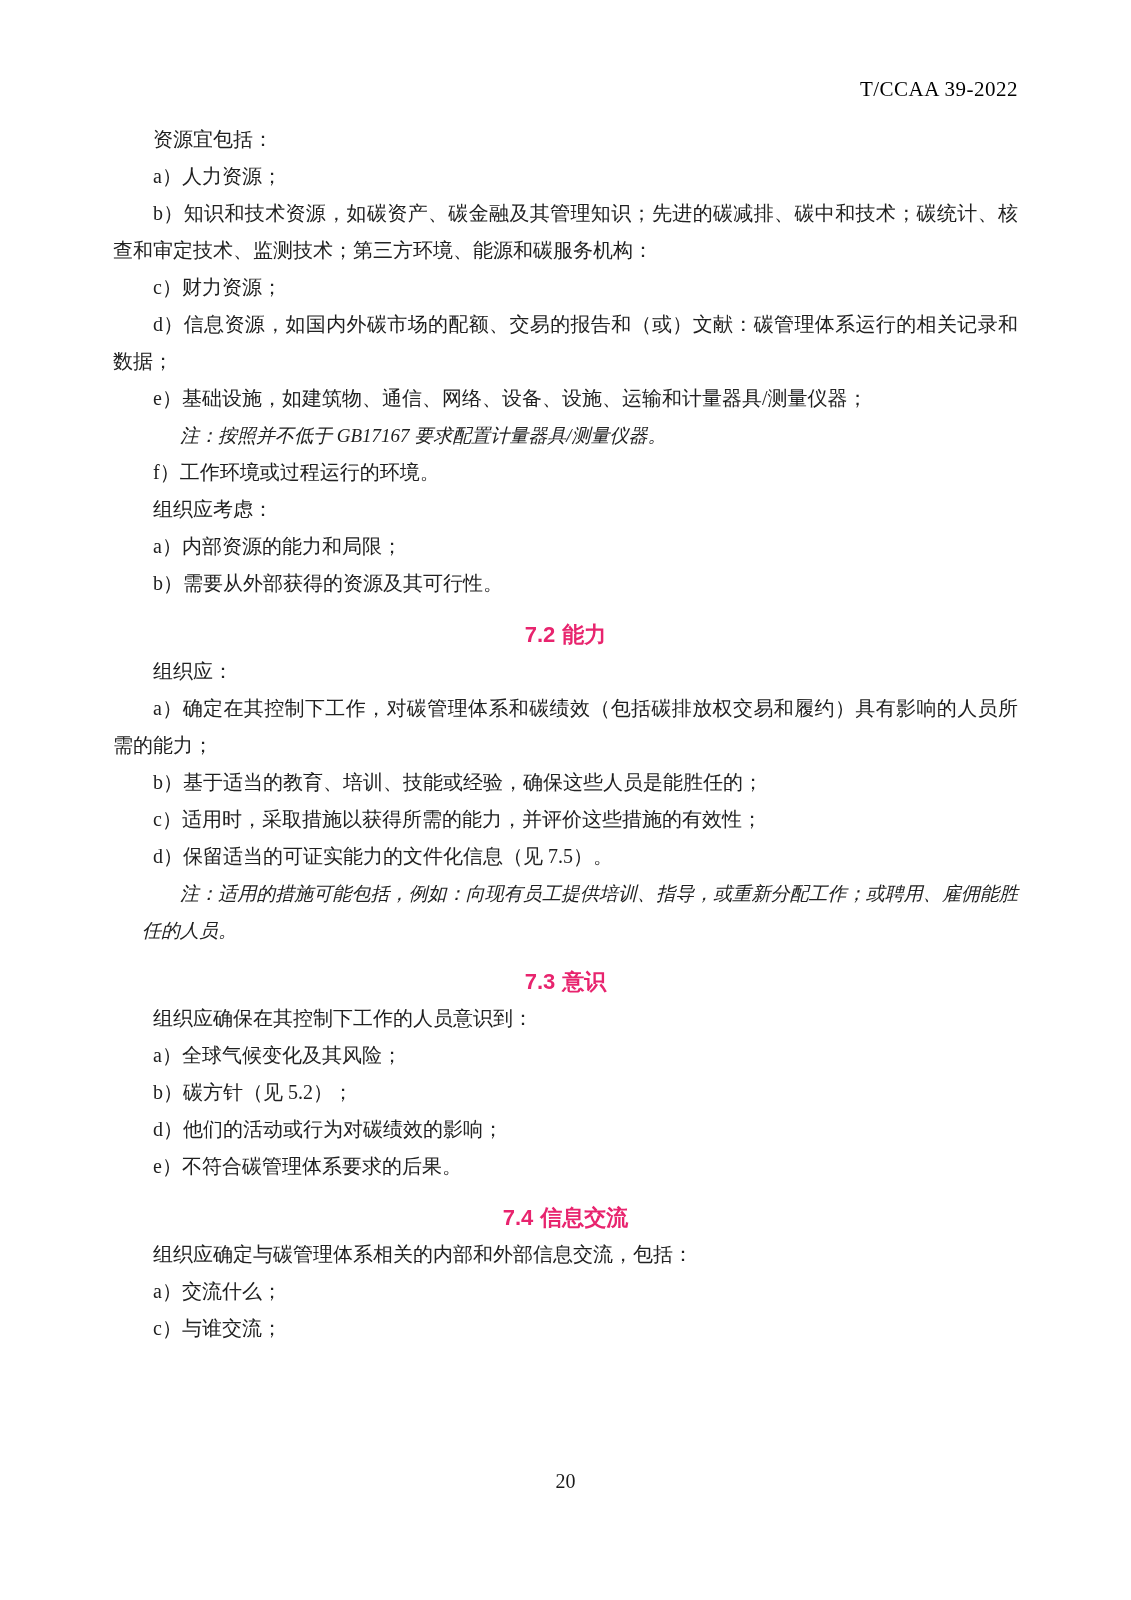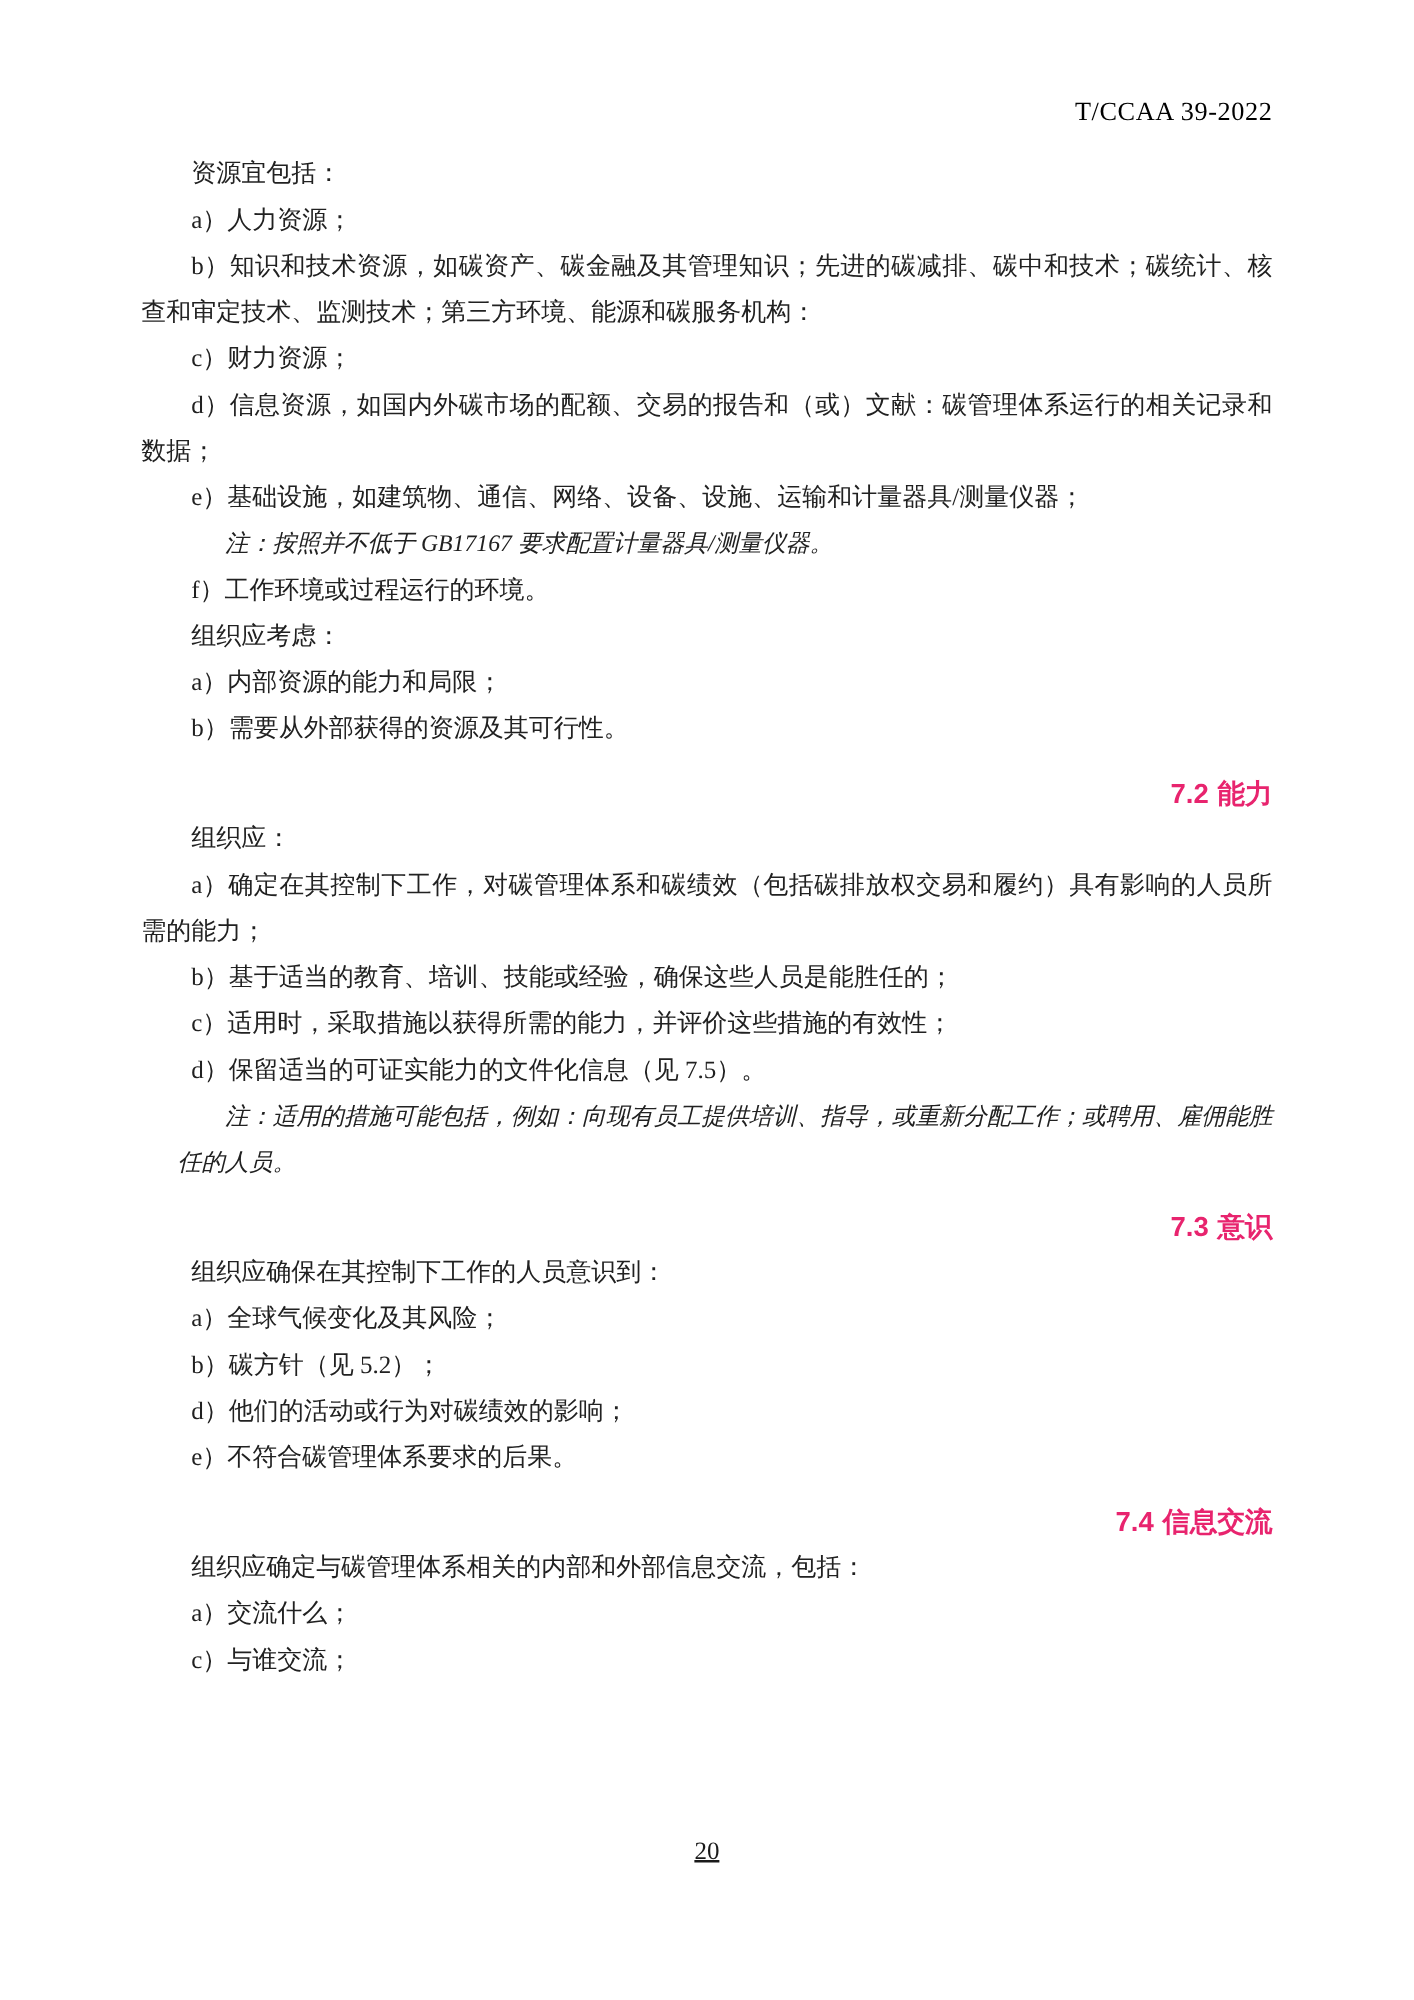--- a/index.html
+++ b/index.html
@@ -42,31 +42,30 @@
     margin-left: 29px;
   }
   .content h2.heading {
     margin: 14px 0 0 0;
     line-height: 37px;
     font-size: 22px;
     font-weight: bold;
     color: var(--accent);
     font-family: "Liberation Sans", "DejaVu Sans", sans-serif;
     text-indent: 0;
-    text-align: right;
+    text-align: center;
   }
   .content h2.heading .h-num { margin-right: 7px; }
   .footer {
     position: absolute;
     left: 0; right: 0;
     top: 1470px;
     text-align: center;
     font-size: 20px;
     color: #1a1a1a;
-    text-decoration: underline;
   }
 </style>
 </head>
 <body>
 
 <div class="page">
   <div class="header">
     <span>T/CCAA 39-2022</span>
   </div>
 

